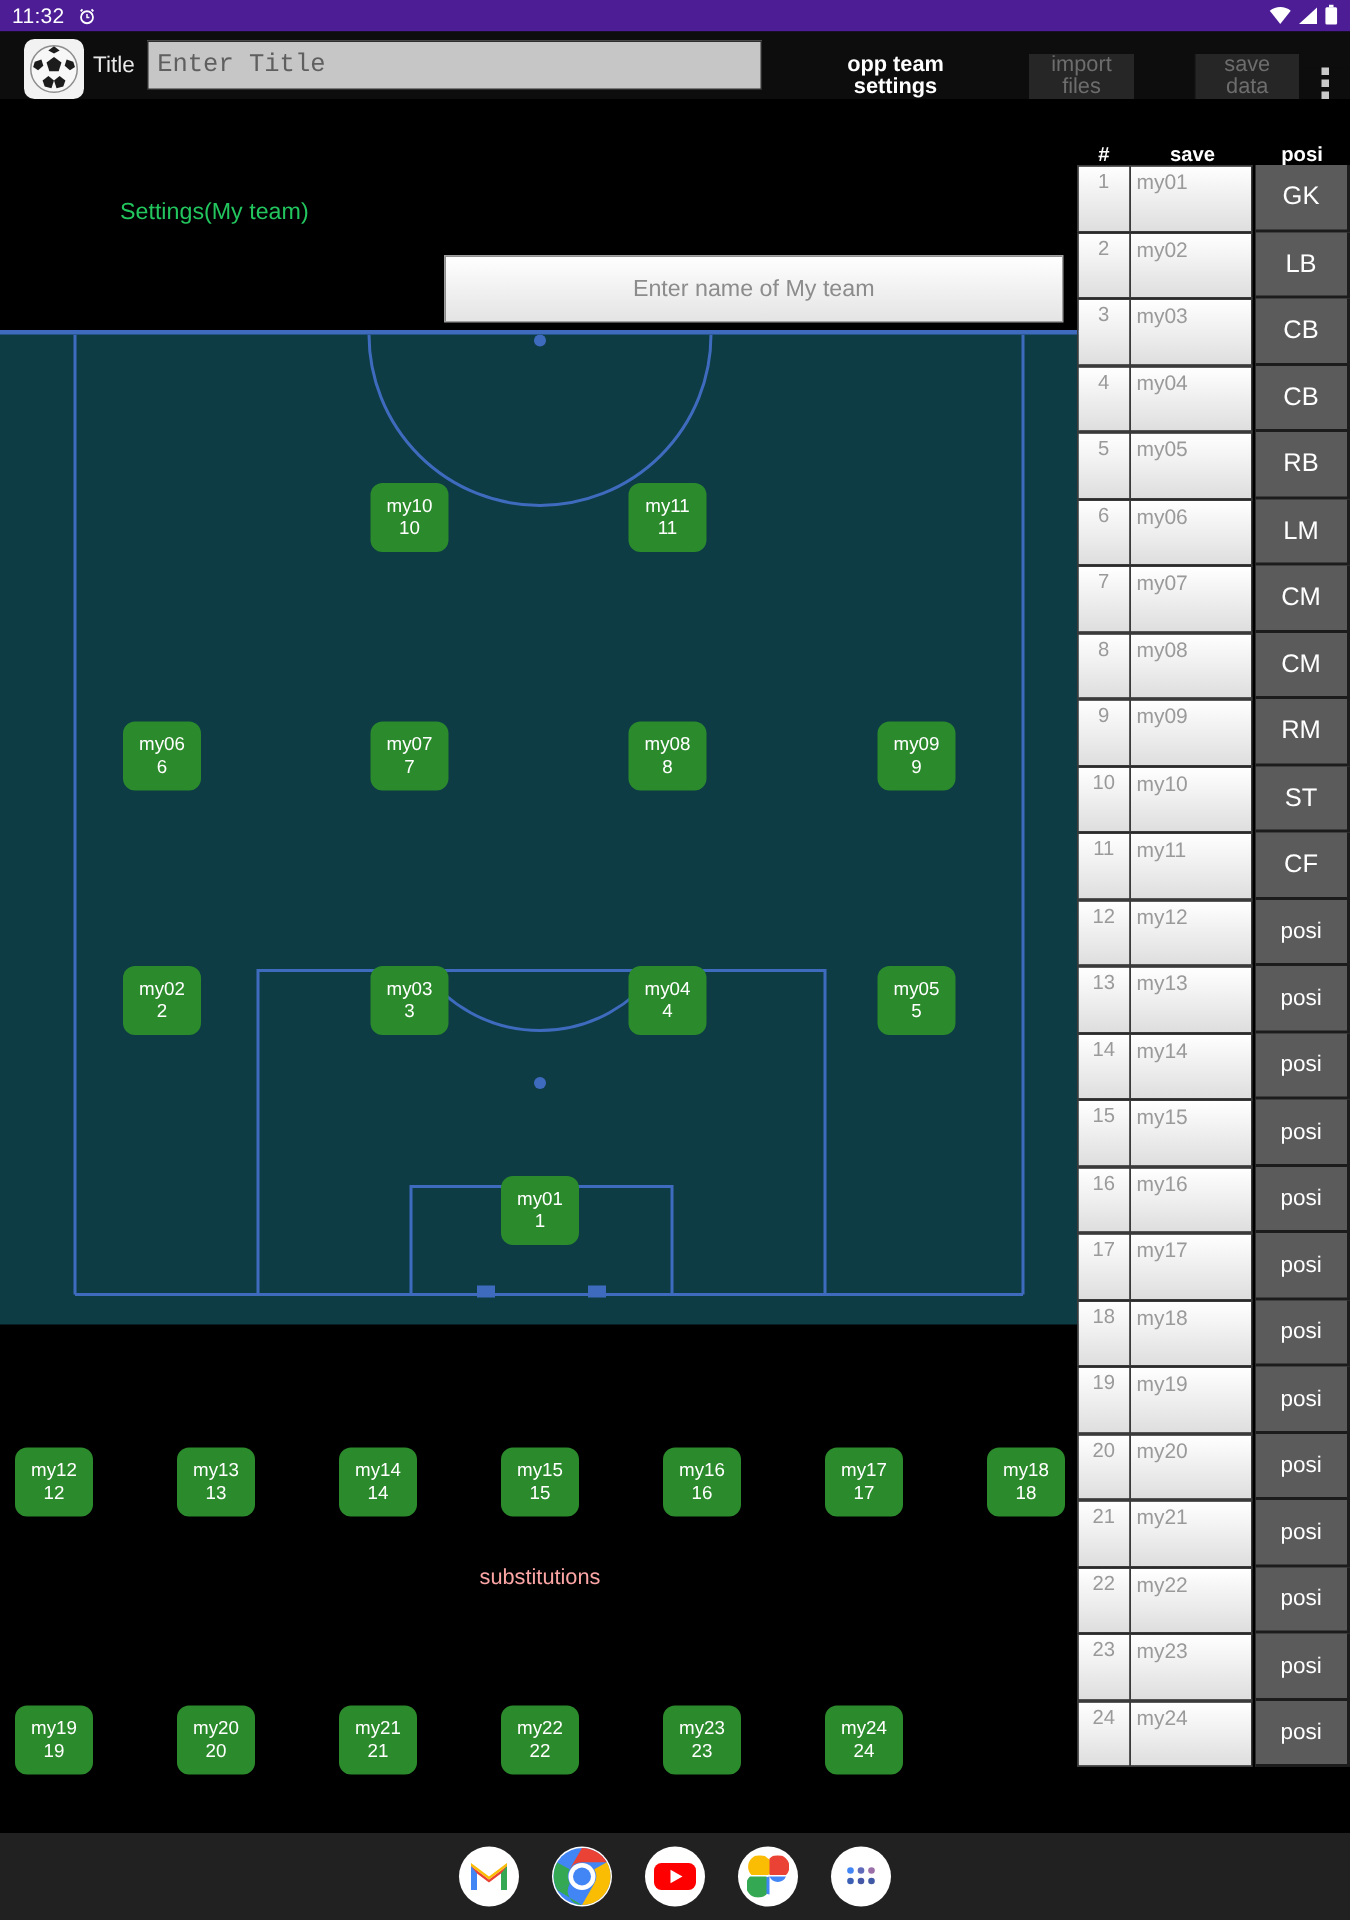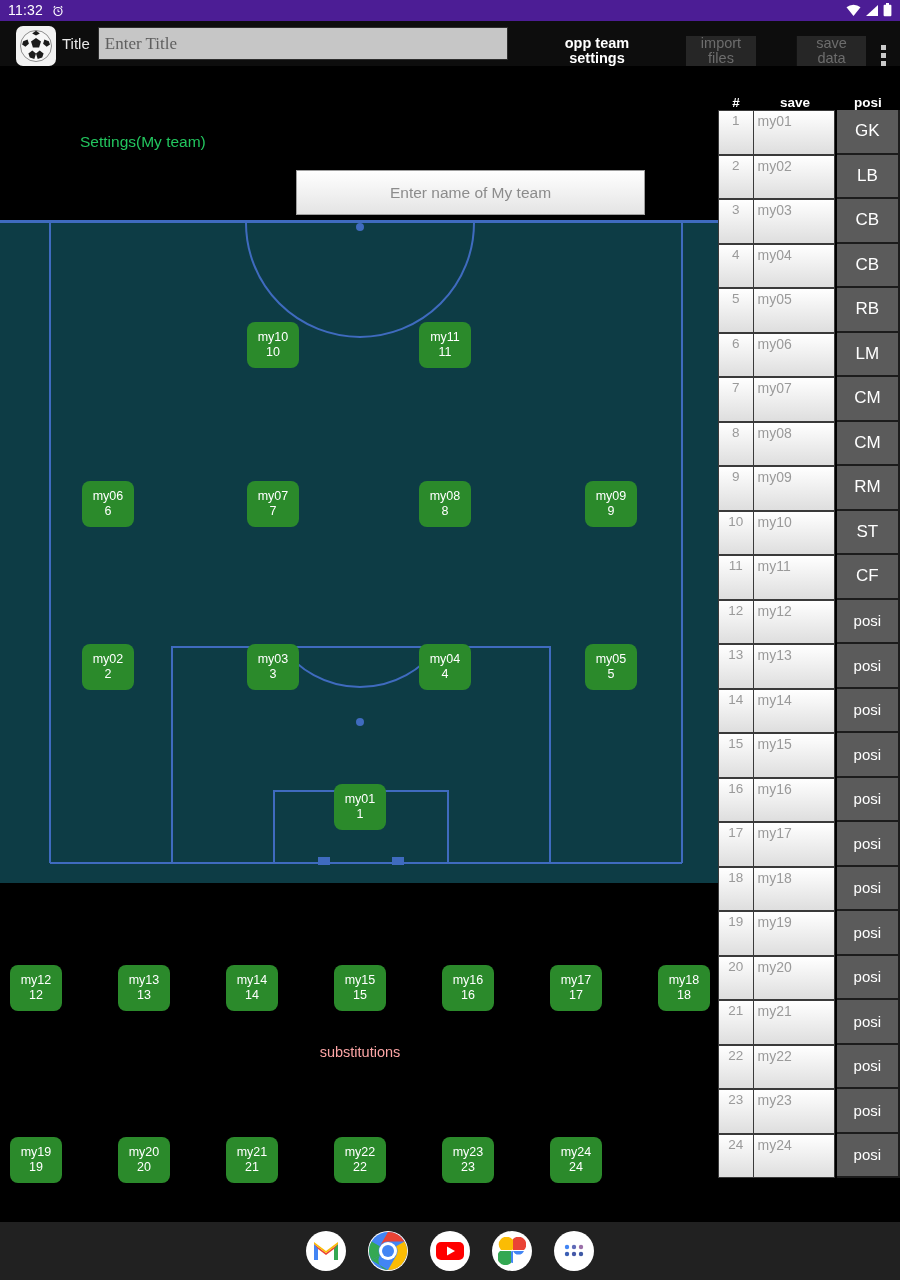--- a/index.html
+++ b/index.html
@@ -36,21 +36,21 @@
     flex: 0 0 auto;
   }
   .app-title-label {
     color: #e8e8e8; font-size: 15px; align-self: center;
     padding: 0 6px 0 6px; flex: 0 0 auto;
   }
   .title-input {
     flex: 1 1 auto; margin: 6px 0 6px 2px; height: 33px;
     background: #c6c6c6; border: 1px solid #2d2d2d;
     color: #5a5a5a; font-size: 17px;
-    padding: 0 6px; font-family: Liberation Serif, serif;
+    padding: 0 6px; font-family: Liberation Mono, monospace;
     outline: none;
   }
   .title-input::placeholder { color: #5f5f5f; }
   .ab-btn {
     flex: 0 0 auto; display: flex; flex-direction: column;
     align-items: center; justify-content: center;
     font-size: 14.5px; line-height: 15px; text-align: center;
     padding: 0 10px; white-space: pre-line; margin-left: 40px;
   }
   .ab-btn.enabled { color: #ffffff; background: #0d0d0d; width: 98px; font-weight: bold; }
@@ -61,21 +61,21 @@
     align-items: center; justify-content: center; gap: 3px; background: #0d0d0d;
   }
   .ab-more i { display:block; width: 5px; height: 5px; background: #c9c9c9; }
 
   
   .settings-label {
     position: absolute; left: 80px; top: 133px;
     color: #22c55e; font-size: 15.5px;
   }
   .teamname-input {
-    position: absolute; left: 296px; top: 170px; width: 349px; height: 45px;
+    position: absolute; left: 296px; top: 170px; width: 413px; height: 45px;
     background: linear-gradient(#ffffff, #e4e4e4);
     border: 1px solid #9f9f9f;
     color: #8c8c8c; font-size: 15.5px; text-align: center;
     font-family: "Liberation Sans", sans-serif; outline: none;
   }
   .teamname-input::placeholder { color: #8c8c8c; }
 
   
   .pitch {
     position: absolute; left: 0; top: 220px; width: 720px; height: 663px;

